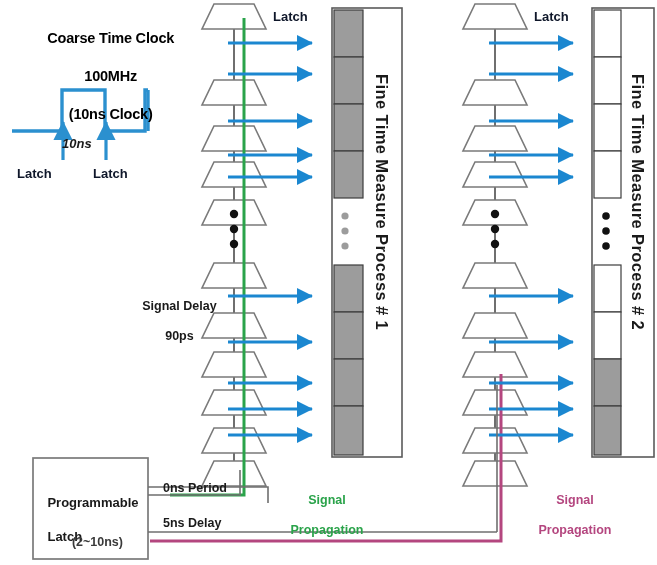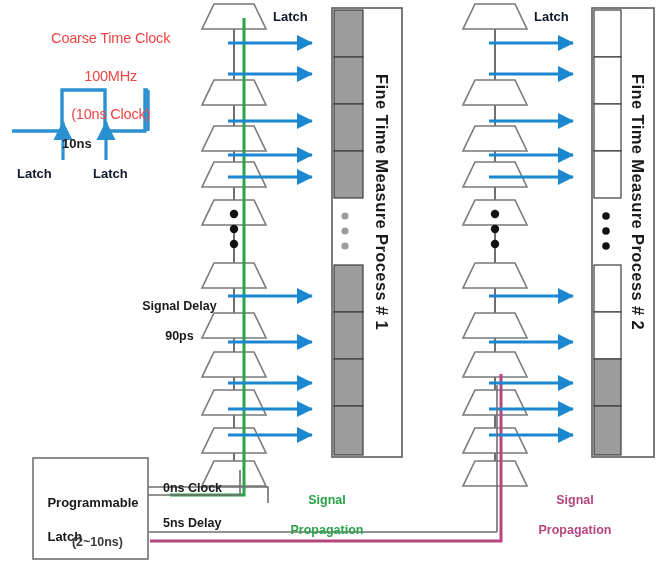--- a/index.html
+++ b/index.html
@@ -4,25 +4,25 @@
 <style>
   html,body{margin:0;padding:0;background:#ffffff;}
   body{
     width:657px;height:565px;position:relative;overflow:hidden;
     font-family:"Liberation Sans","DejaVu Sans",sans-serif;
   }
   #root{position:absolute;left:0;top:0;width:657px;height:565px;}
   svg{position:absolute;left:0;top:0;}
   .txt{position:absolute;white-space:pre;}
   .clk-title{
-    font-weight:normal;font-size:14.5px;color:#ef4444;letter-spacing:-0.2px;
+    font-weight:bold;font-size:14.5px;color:#000000;letter-spacing:-0.2px;
     text-align:center;line-height:19px;
   }
   .latch-lbl{font-weight:bold;font-size:13px;color:#0f172a;}
-  .ns-lbl{font-weight:bold;font-size:13px;color:#1a1a1a;}
+  .ns-lbl{font-weight:bold;font-size:13px;color:#1a1a1a;font-style:italic;}
   .cascade-lbl{font-weight:bold;font-size:12.5px;color:#1a1a1a;text-align:center;line-height:15px;}
   .col-title{
     font-weight:bold;font-size:16.5px;color:#1a1a1a;letter-spacing:0.4px;
     writing-mode:vertical-rl;text-orientation:mixed;
   }
   .pd-lbl{font-weight:bold;font-size:13px;color:#1a1a1a;line-height:17px;}
   .pd-sub{font-weight:bold;font-size:12.5px;color:#3a3a3a;text-align:center;line-height:16px;}
   .delay-lbl{font-weight:bold;font-size:12.5px;color:#1a1a1a;}
   .sig-green{font-weight:bold;font-size:12.5px;color:#2aa34a;text-align:center;line-height:15px;}
   .sig-pink{font-weight:bold;font-size:12.5px;color:#b4467f;text-align:center;line-height:15px;}
@@ -209,16 +209,16 @@
   <div class="txt col-title" style="left:628px;top:74px;">Fine Time Measure Process # 2</div>
 
   <div class="txt pd-lbl" style="left:33px;top:477px;width:115px;">
     <span>Programmable</span><br>
     <span>Latch</span>
   </div>
   <div class="txt pd-sub" style="left:33px;top:518px;width:115px;">
     <span>(2~10ns)</span><br>
     
   </div>
-  <div class="txt delay-lbl" style="left:163px;top:481px;">0ns Clock</div>
+  <div class="txt delay-lbl" style="left:163px;top:481px;">0ns Period</div>
   <div class="txt delay-lbl" style="left:163px;top:516px;">5ns Delay</div>
 
 </div>
 
 </body></html>

